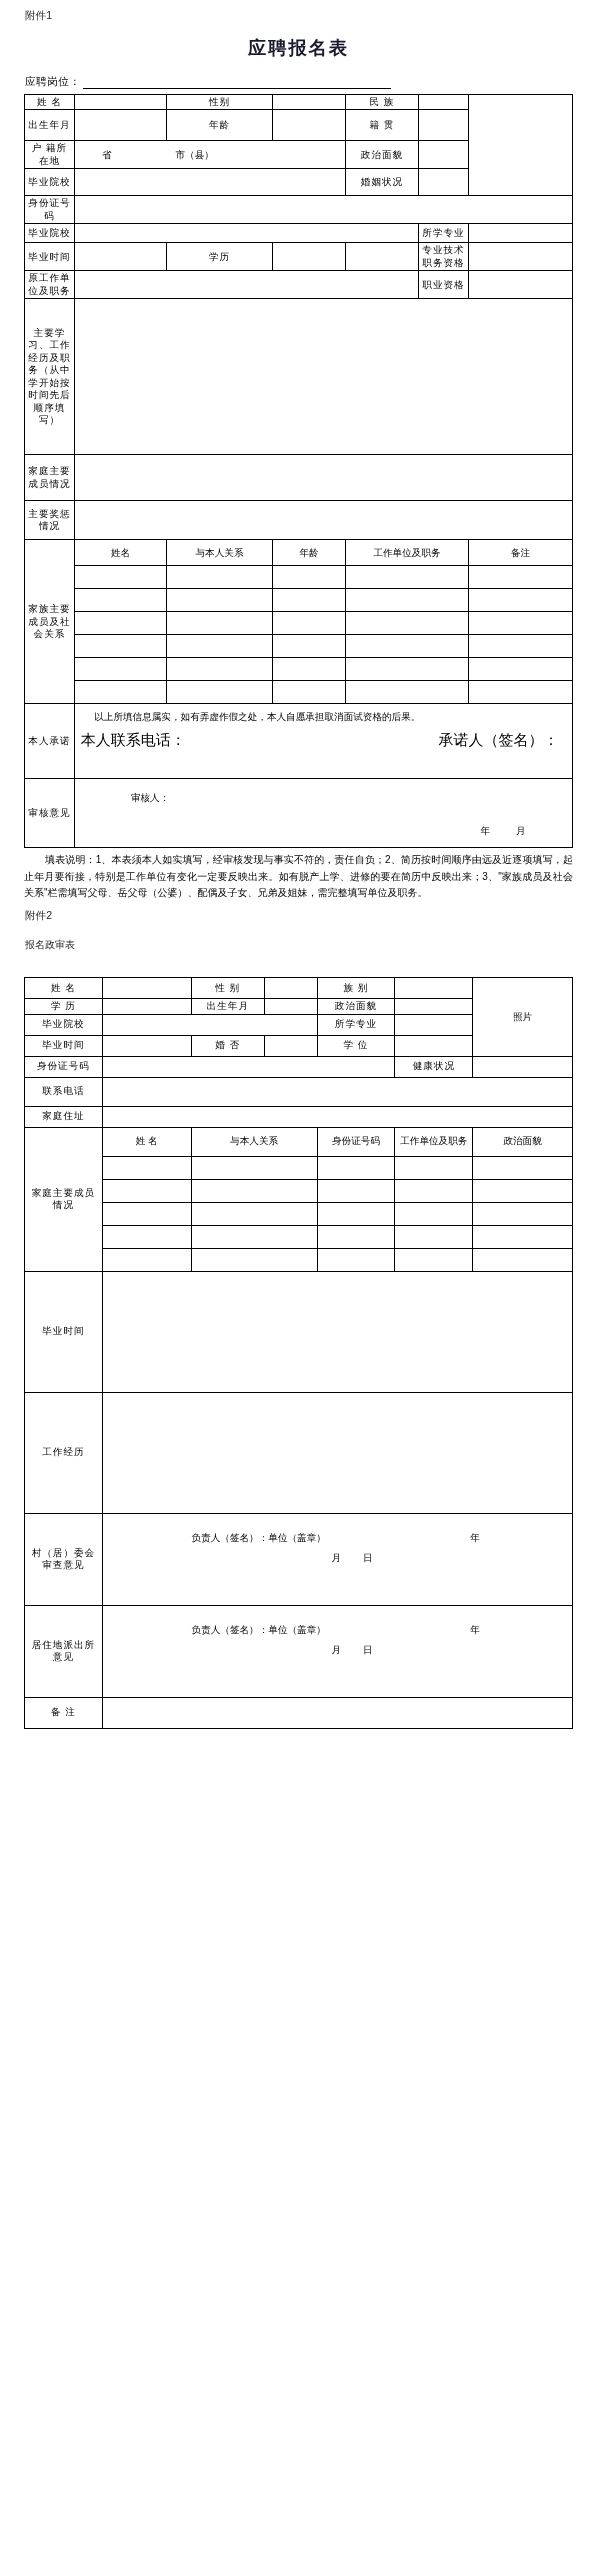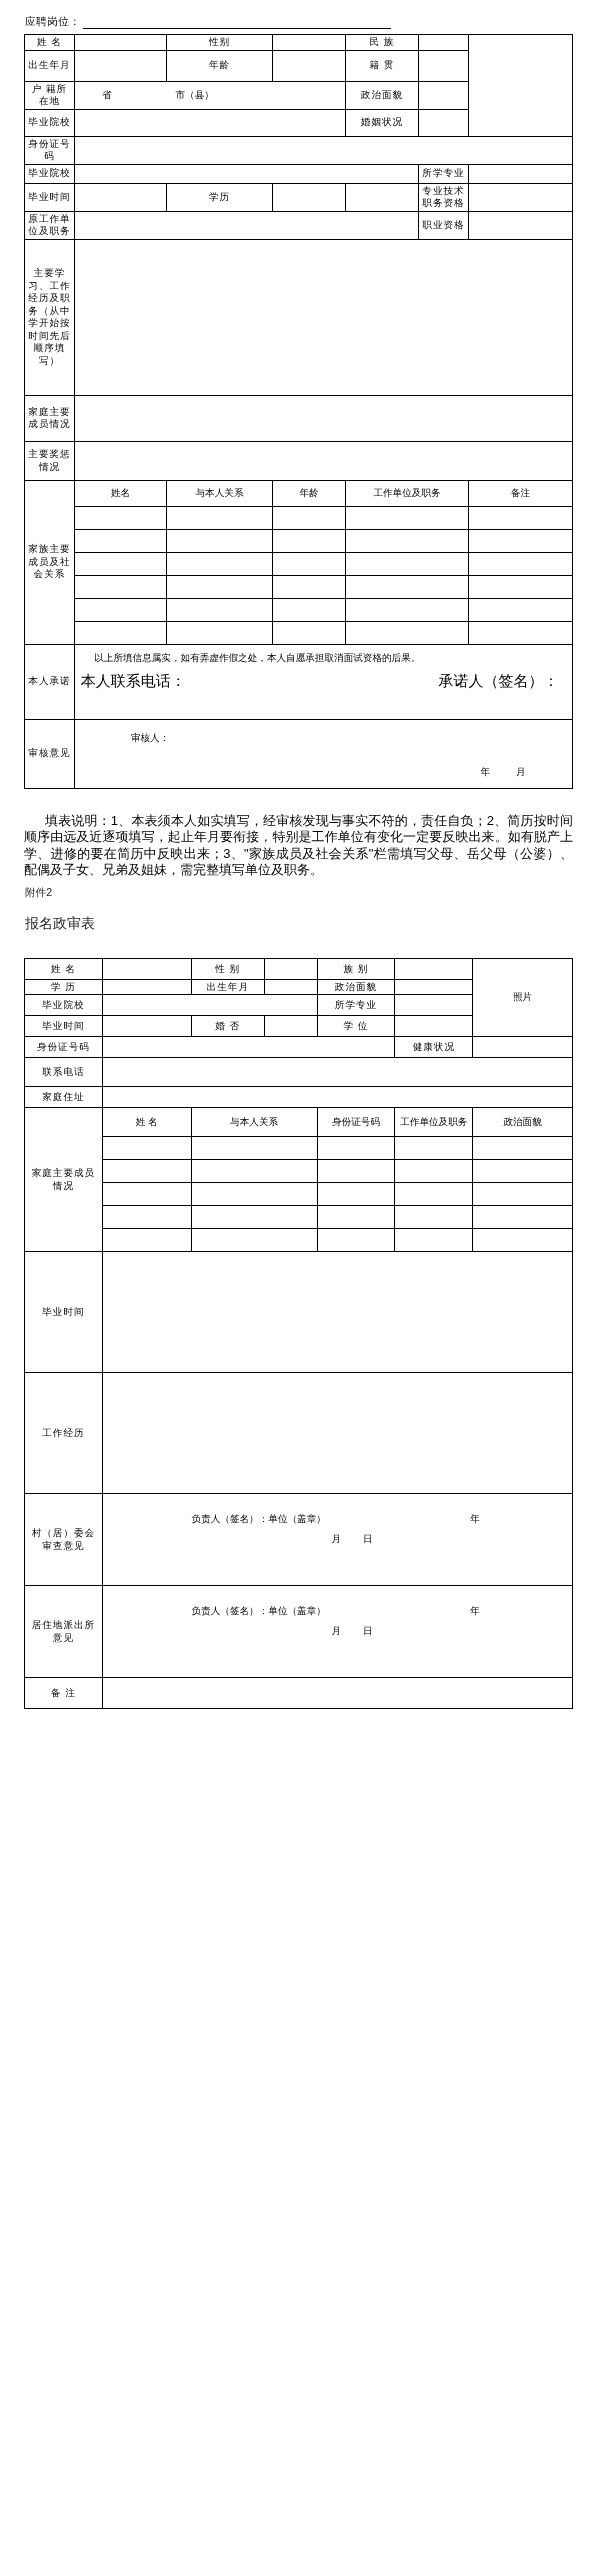--- a/index.html
+++ b/index.html
@@ -88,28 +88,28 @@
   }
   .rev-line { text-align: left; padding-left: 54px; font-size: 9.6px; }
   .rev-date {
     text-align: right;
     font-size: 9.6px;
     padding-right: 33px;
     letter-spacing: 11.6px;
   }
   .notes {
     width: 549px;
-    margin: 24px auto 0 auto;
-    font-size: 13px;
+    margin: 4px auto 0 auto;
+    font-size: 10px;
     line-height: 16.4px;
     text-align: justify;
     text-indent: 21px;
   }
   .sec2-title {
-    font-size: 14px;
+    font-size: 10px;
     margin: 9.6px 0 0 25px;
     color: #231f20;
   }
   .spacer { height: 25px; }
   .sig-row {
     display: flex;
     font-size: 9.6px;
     padding: 17.3px 5.8px 1.9px 9.6px;
     justify-content: flex-start;
   }
@@ -121,21 +121,23 @@
     text-align: center;
     padding: 5.8px 0 3.9px 39px;
     letter-spacing: 9.6px;
   }
 </style>
 </head>
 <body>
 
 <div class="page">
 
-
+  <div class="attach-label">附件1</div>
+
+  <div class="doc-title">应聘报名表</div>
 
   <div class="post-line">
     <span class="lbl">应聘岗位：</span>
     <span class="rule"></span>
   </div>
 
   <table class="frm">
     <colgroup>
       <col style="width:50px">
         <col style="width:92px">

